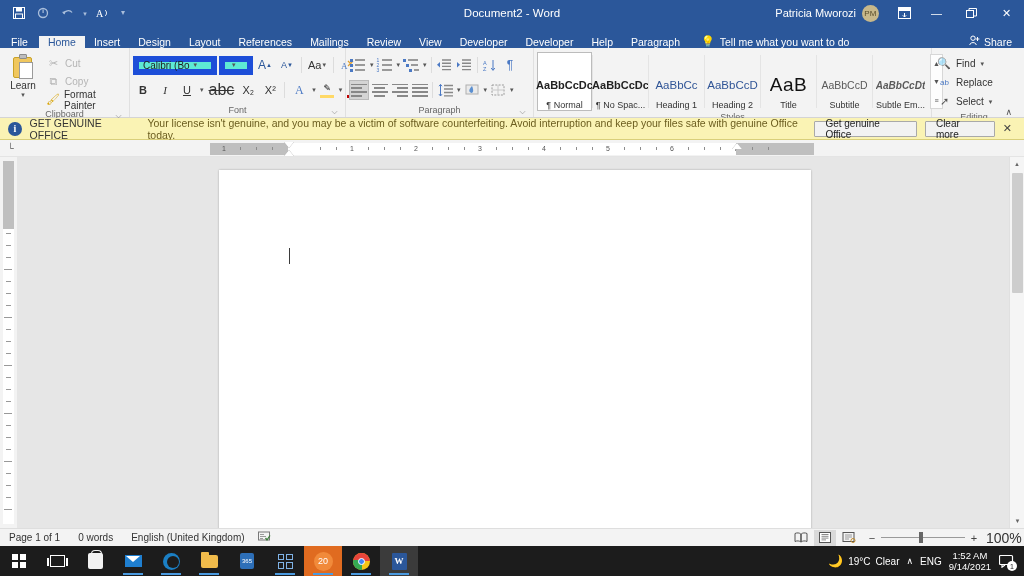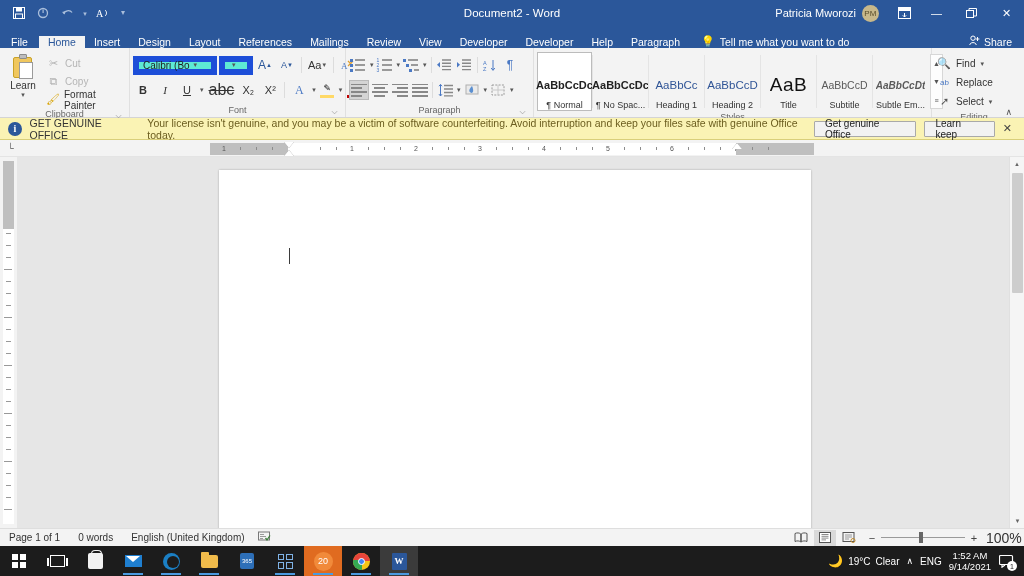--- a/index.html
+++ b/index.html
@@ -757,21 +757,21 @@
       </div>
       <span class="collapse-ribbon">∧</span>
     </div>
   </div>
 
   <div class="banner">
     <span class="banner-info">i</span>
     <span class="banner-title">GET GENUINE OFFICE</span>
     <span class="banner-text">Your license isn't genuine, and you may be a victim of software counterfeiting. Avoid interruption and keep your files safe with genuine Office today.</span>
     <div class="banner-btn">Get genuine Office</div>
-    <div class="banner-btn">Learn keep</div>
+    <div class="banner-btn">Clear more</div>
     <span class="banner-close">✕</span>
   </div>
 
   <div class="hruler">
     <div class="tabstop-box">└</div>
     <div class="ruler-strip">
       <div class="ruler-white"></div>
       <div class="ruler-num" style="left:14px;">1</div>
       <div class="ruler-tick" style="left:30px;"></div>
       <div class="ruler-tick" style="left:46px;"></div>

